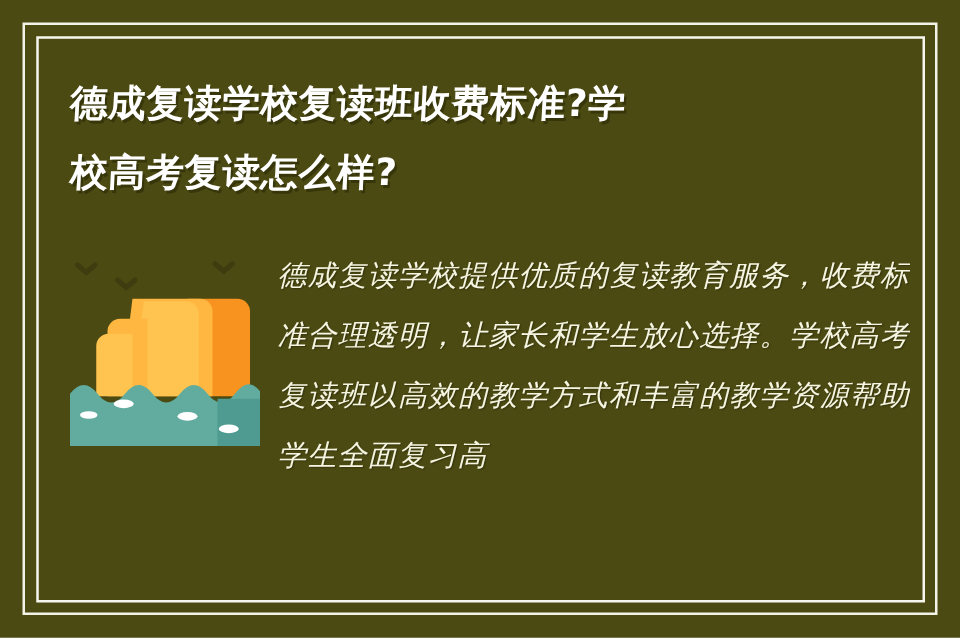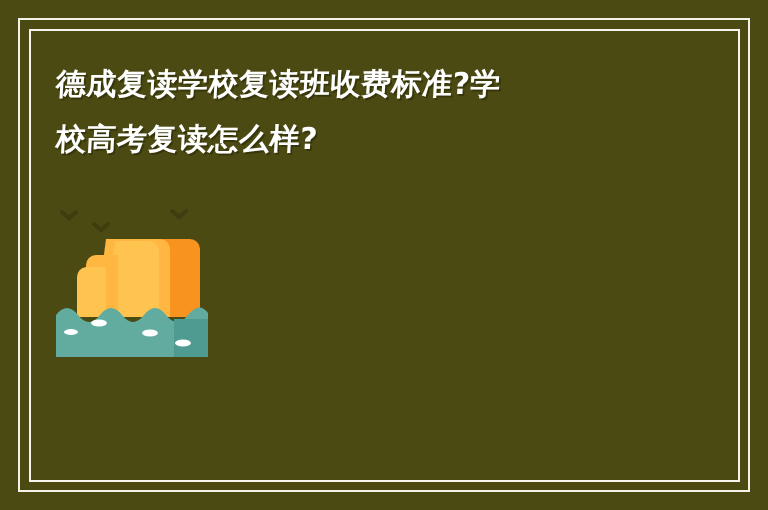--- a/index.html
+++ b/index.html
@@ -152,15 +152,16 @@
 
         <g fill="#ffffff">
           <ellipse cx="15" cy="135" rx="7" ry="3"></ellipse>
           <ellipse cx="43" cy="126" rx="8" ry="3.5"></ellipse>
           <ellipse cx="94" cy="136" rx="8" ry="3.5"></ellipse>
           <ellipse cx="127" cy="146" rx="8" ry="3.5"></ellipse>
         </g>
       </svg>
     </div>
 
+    <div class="paragraph">德成复读学校提供优质的复读教育服务，收费标准合理透明，让家长和学生放心选择。学校高考复读班以高效的教学方式和丰富的教学资源帮助学生全面复习高</div>
 
   </div>
 </div>
 
 </body></html>

